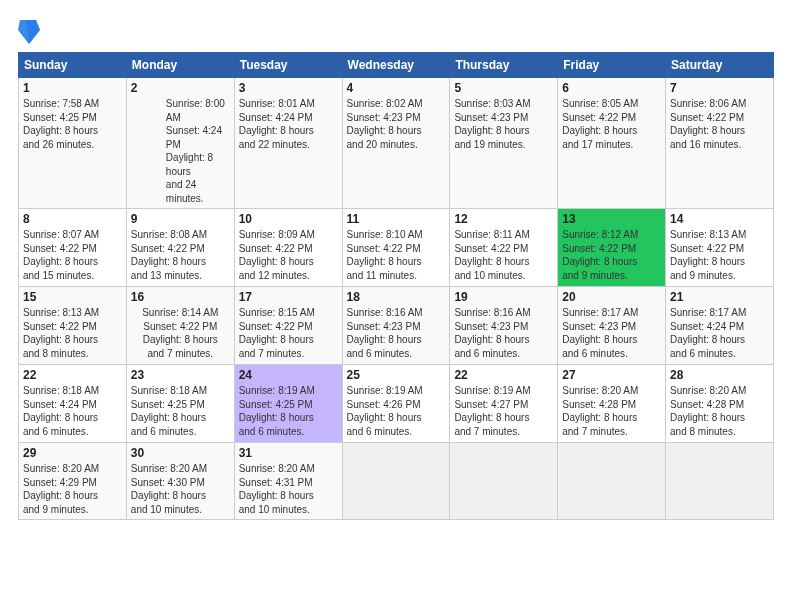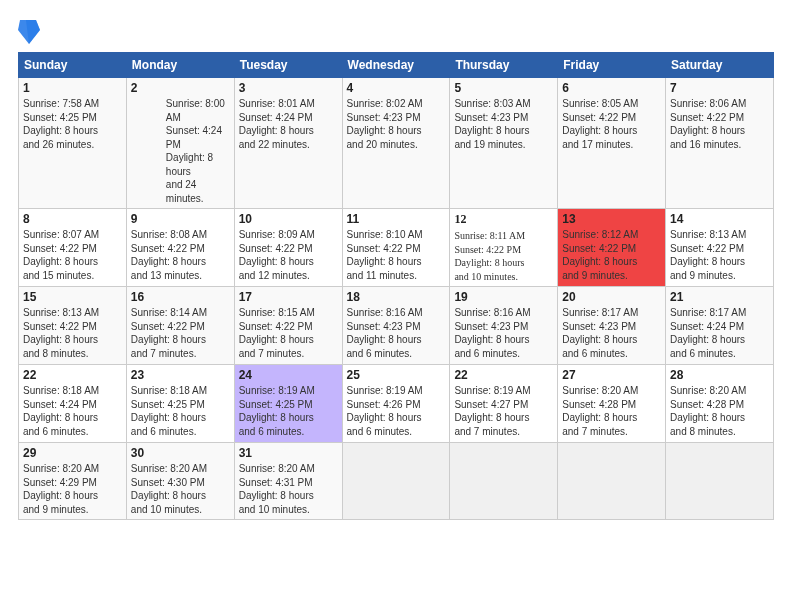--- a/index.html
+++ b/index.html
@@ -214,28 +214,28 @@
 Daylight: 8 hours
 and 12 minutes.</div>
           </td>
           <td style="background: rgb(255, 255, 255);">
             <span class="day-num">11</span>
             <div class="day-info" style="white-space: pre-line;">Sunrise: 8:10 AM
 Sunset: 4:22 PM
 Daylight: 8 hours
 and 11 minutes.</div>
           </td>
-          <td style="background: rgb(255, 255, 255); font-family: Liberation Serif, serif;">
+          <td style="background: rgb(255, 255, 255);">
             <span class="day-num">12</span>
             <div class="day-info" style="white-space: pre-line;">Sunrise: 8:11 AM
 Sunset: 4:22 PM
 Daylight: 8 hours
 and 10 minutes.</div>
           </td>
-          <td style="background: #ef4444; margin-top: 20px;">
+          <td style="background: #22c55e; margin-top: 20px;">
             <span class="day-num">13</span>
             <div class="day-info" style="white-space: pre-line;">Sunrise: 8:12 AM
 Sunset: 4:22 PM
 Daylight: 8 hours
 and 9 minutes.</div>
           </td>
           <td style="background: rgb(255, 255, 255);">
             <span class="day-num">14</span>
             <div class="day-info" style="white-space: pre-line;">Sunrise: 8:13 AM
 Sunset: 4:22 PM
@@ -246,21 +246,21 @@
         <tr style="background: rgb(249, 249, 249);">
           <td style="background: rgb(249, 249, 249);">
             <span class="day-num">15</span>
             <div class="day-info" style="white-space: pre-line;">Sunrise: 8:13 AM
 Sunset: 4:22 PM
 Daylight: 8 hours
 and 8 minutes.</div>
           </td>
           <td style="background: rgb(249, 249, 249);">
             <span class="day-num">16</span>
-            <div class="day-info" style="white-space: pre-line;">Sunrise: 8:14 AM
+            <div class="day-info" style="white-space: pre-line; text-align: center;">Sunrise: 8:14 AM
 Sunset: 4:22 PM
 Daylight: 8 hours
 and 7 minutes.</div>
           </td>
           <td style="background: rgb(249, 249, 249);">
             <span class="day-num">17</span>
             <div class="day-info" style="white-space: pre-line;">Sunrise: 8:15 AM
 Sunset: 4:22 PM
 Daylight: 8 hours
 and 7 minutes.</div>

